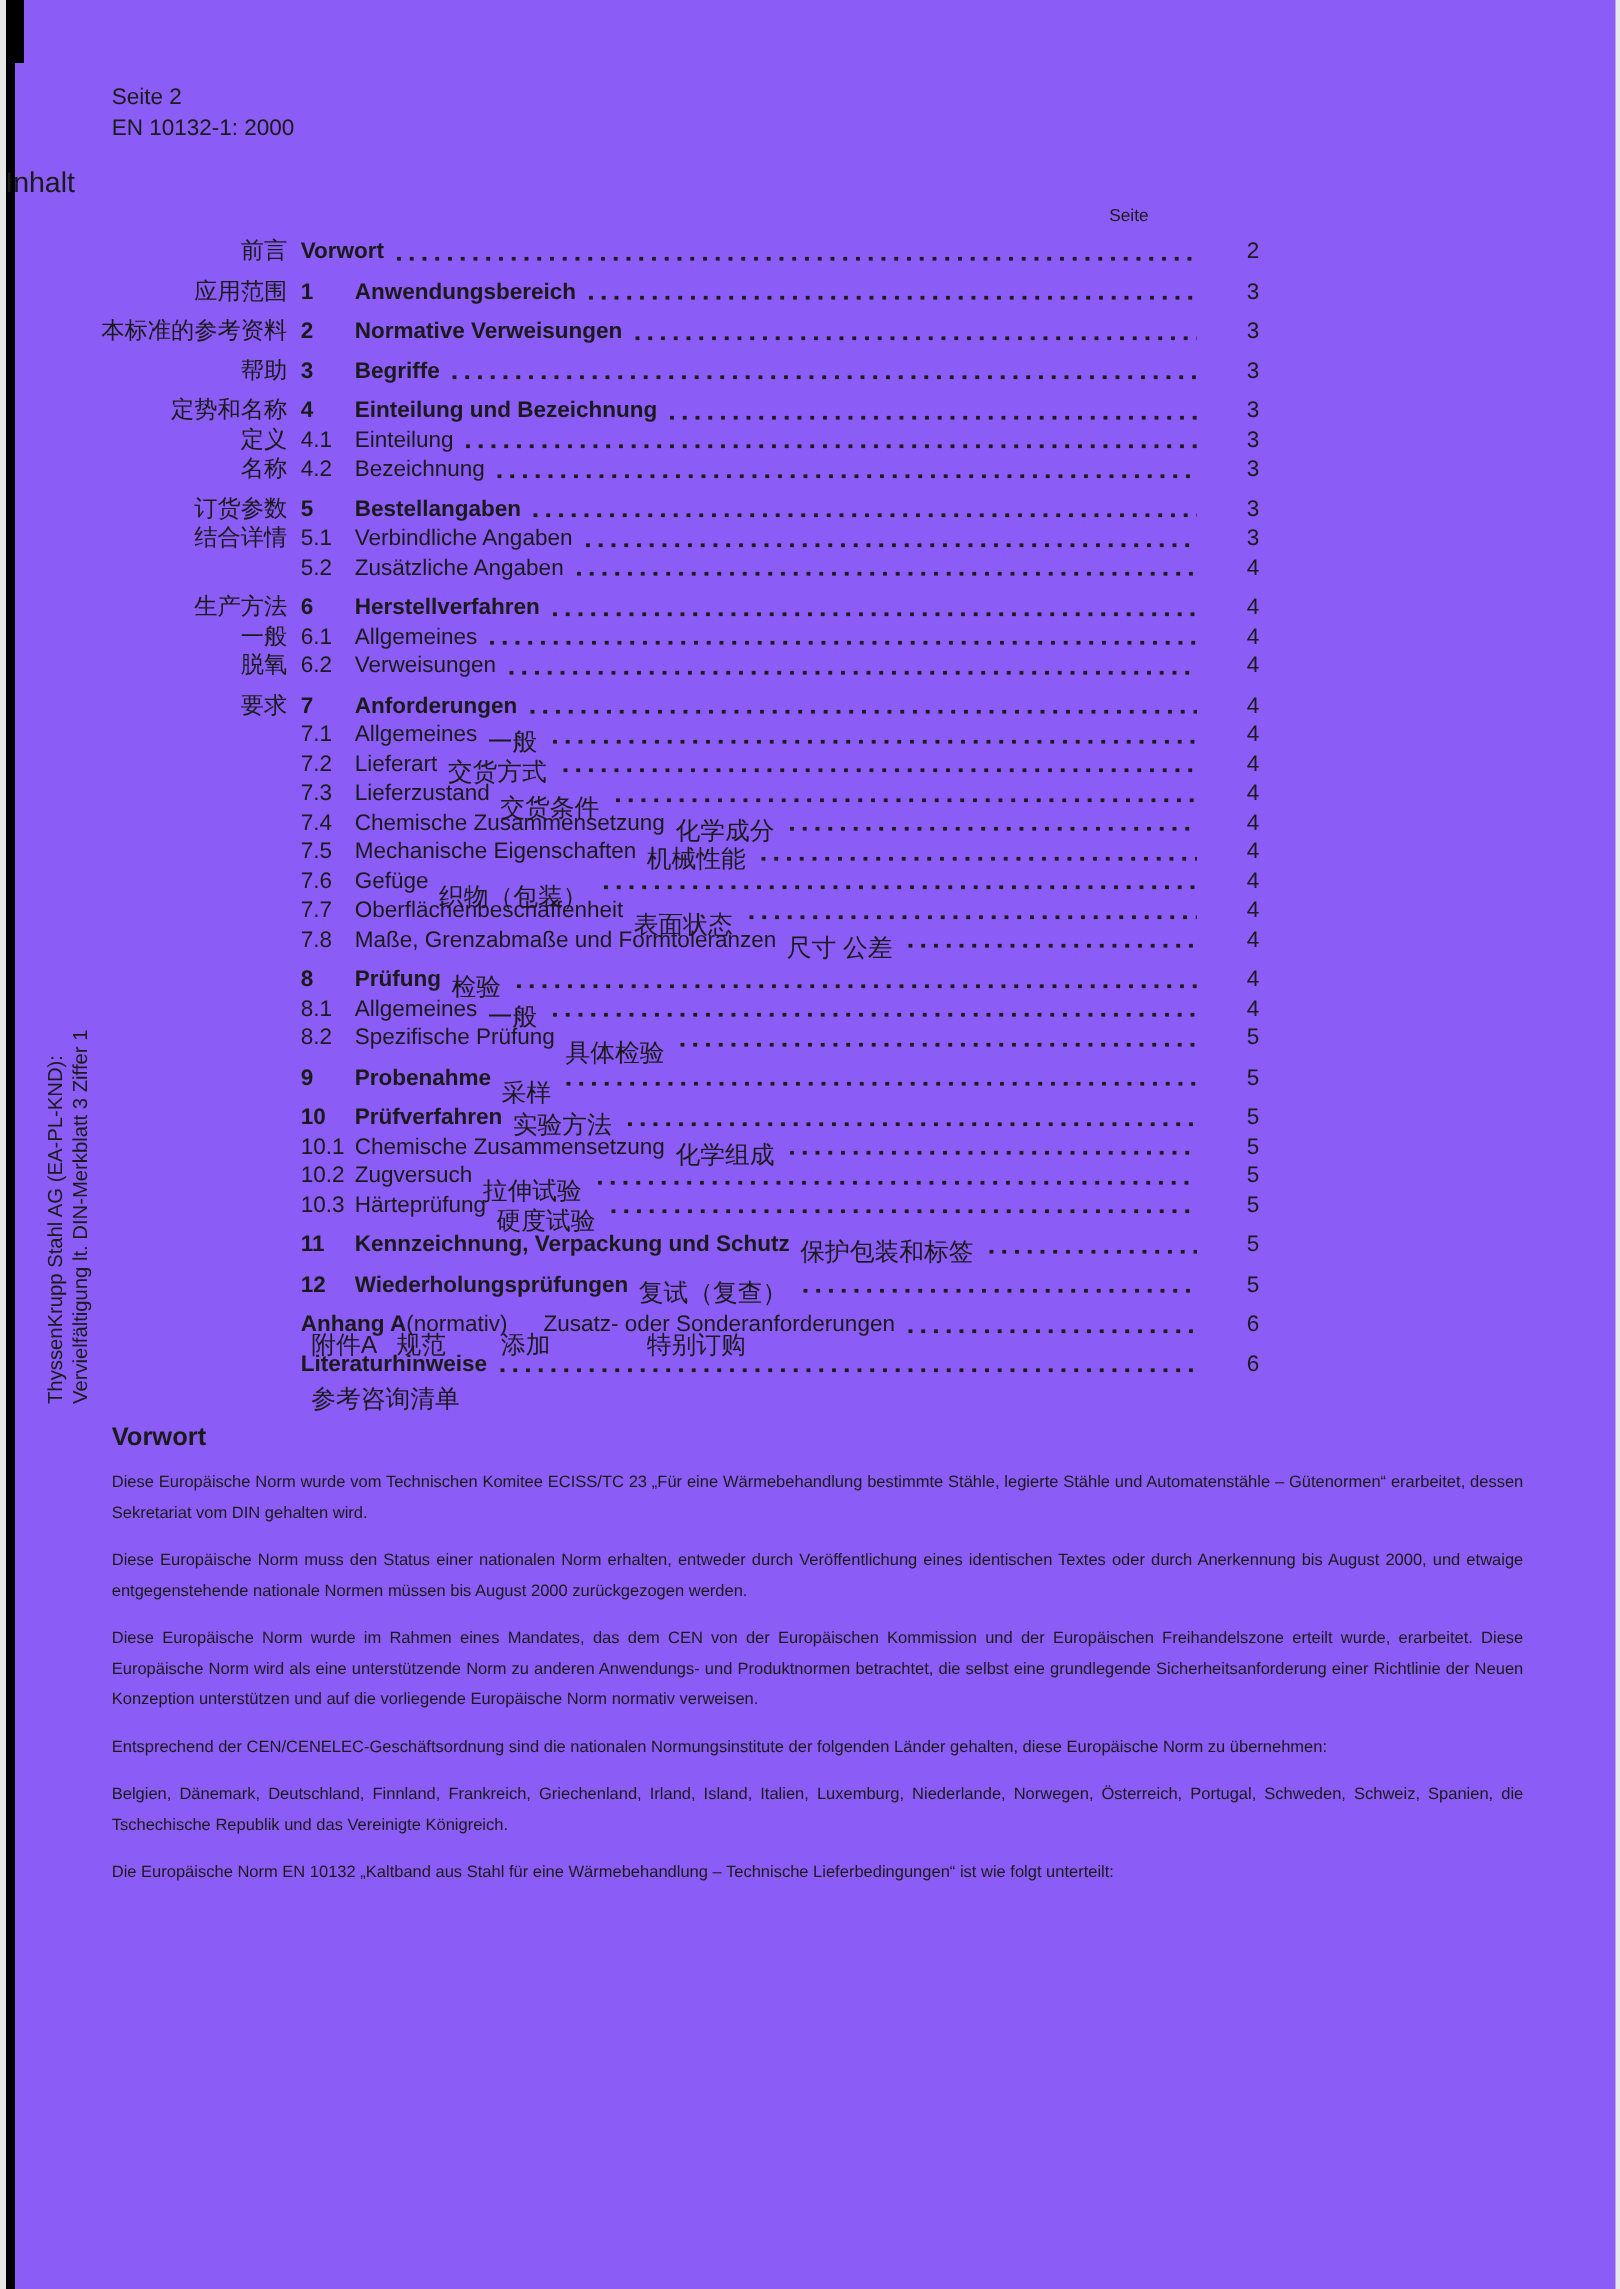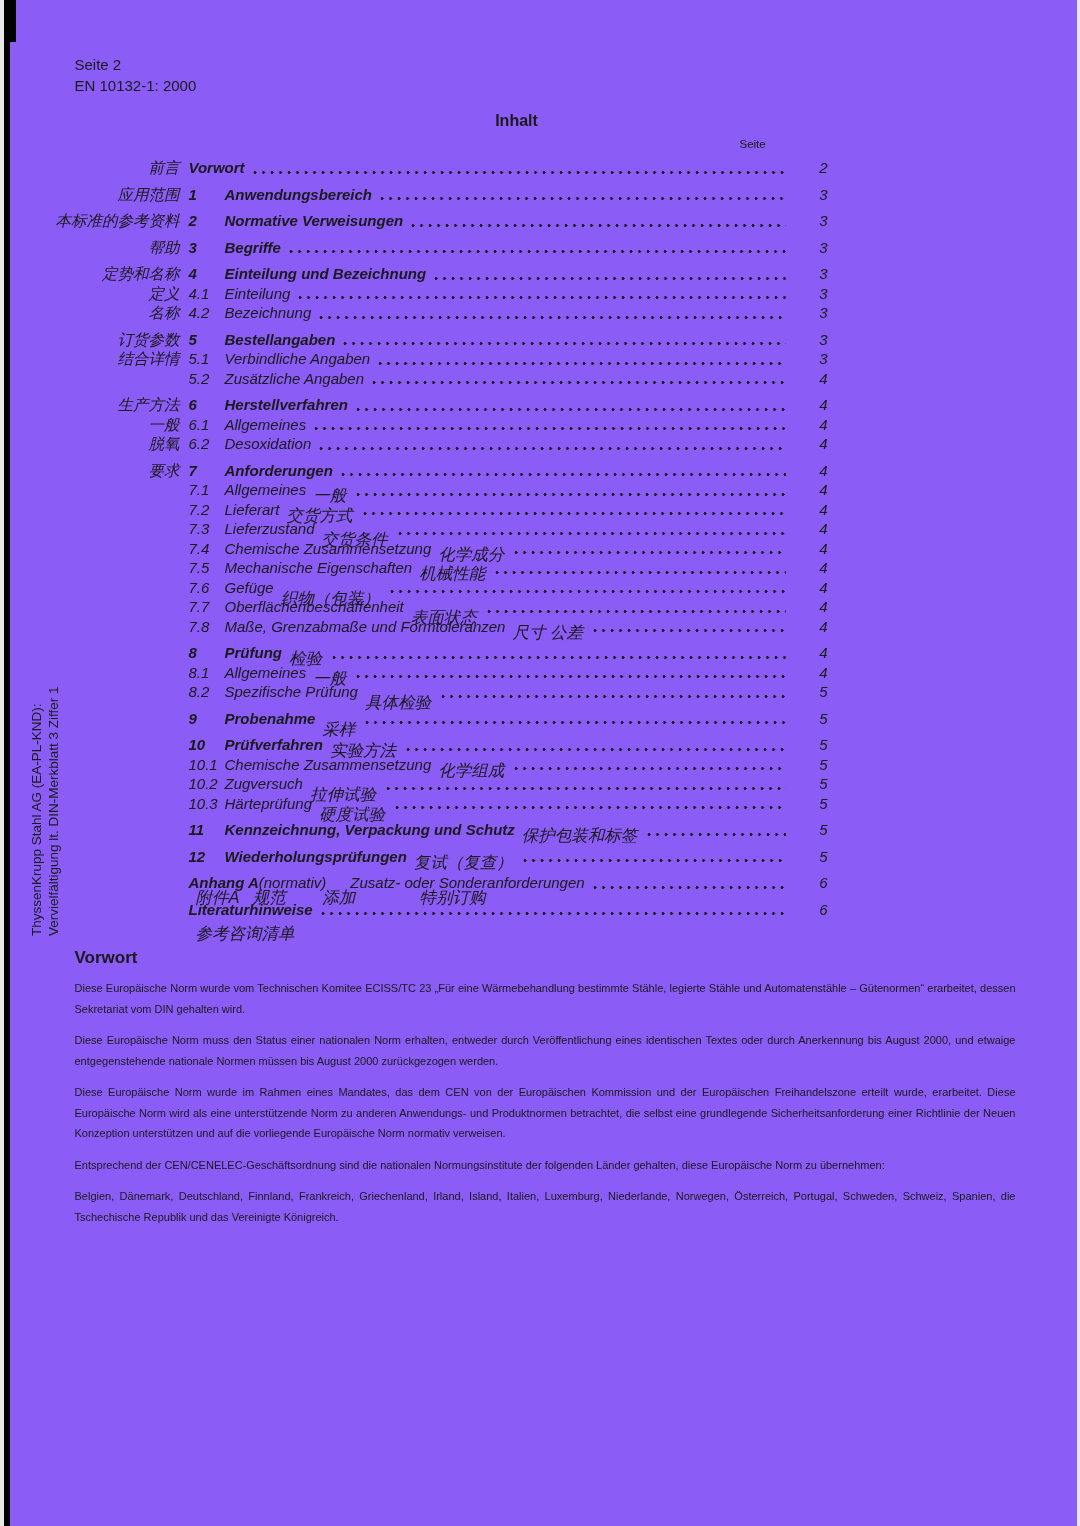--- a/index.html
+++ b/index.html
@@ -8,24 +8,24 @@
     background:#8b5cf6; overflow:hidden;
     font-family:"Liberation Sans", sans-serif; color:#1a1a1a;
   }
   
   .scan-left   { position:absolute; left:0; top:0; width:6px; height:1526px; background:#000; }
   .scan-corner { position:absolute; left:0; top:0; width:12px; height:42px; background:#000; }
   .scan-right  { position:absolute; left:1075px; top:0; width:3px; height:1482px; background:#141414; }
 
   .doc-header { position:absolute; left:71px; top:54px; font-size:15px; line-height:21px; white-space:pre; }
 
-  .inhalt-title { position:absolute; left:0; top:112px; width:1026px; text-align:center; font-size:16px; font-weight:bold; }
+  .inhalt-title { position:absolute; left:0; top:112px; width:1026px; font-size:19px; font-weight:normal; }
   .seite-col-label { position:absolute; left:736px; top:138px; width:100px; text-align:left; font-size:11.5px; }
 
-  .toc { position:absolute; left:24px; top:158px; width:800px;font-style:italic; }
+  .toc { position:absolute; left:36px; top:158px; width:800px; }
   .toc-row { display:flex; align-items:baseline; position:relative; line-height:19.5px; font-size:15px; }
   .toc-row.gap { margin-top:7px; }
   .note-left { flex:none; width:152px; padding-right:9px; text-align:right; font-size:15.5px; white-space:nowrap; }
   .num { flex:none; min-width:36px; }
   .toc-row.nb .num { font-weight:bold; }
   .num-suffix { flex:none; margin:0 24px 0 0; font-weight:normal;text-align:right; }
   .toc-row.lb .label { font-weight:bold; }
   .label { flex:none; white-space:nowrap; }
   .note-inline { flex:none; position:relative; top:6px; margin:0 2px 0 7px; font-size:16.5px; white-space:nowrap; }
   .note-inline.low { top:11px; }
@@ -175,21 +175,21 @@
       <span class="label">Allgemeines</span>
 
       <span class="leader"></span>
       <span class="page-num">4</span>
 
     </div>
       <div class="toc-row">
       <span class="note-left">脱氧</span>
       <span class="num">6.2</span>
 
-      <span class="label">Desoxidation</span>
+      <span class="label">Verweisungen</span>
 
       <span class="leader"></span>
       <span class="page-num">4</span>
 
     </div>
       <div class="toc-row gap nb lb">
       <span class="note-left">要求</span>
       <span class="num">7</span>
 
       <span class="label">Anforderungen</span>
@@ -402,15 +402,16 @@
   <div class="sidebar-stamp"><span>ThyssenKrupp Stahl AG (EA-PL-KND):</span><br><span>Vervielfältigung lt. DIN-Merkblatt 3 Ziffer 1</span></div>
 
   <div class="vorwort">
     <h2>Vorwort</h2>
     <div>
         <p>Diese Europäische Norm wurde vom Technischen Komitee ECISS/TC 23 „Für eine Wärmebehandlung bestimmte Stähle, legierte Stähle und Automatenstähle – Gütenormen“ erarbeitet, dessen Sekretariat vom DIN gehalten wird.</p>
         <p>Diese Europäische Norm muss den Status einer nationalen Norm erhalten, entweder durch Veröffentlichung eines identischen Textes oder durch Anerkennung bis August 2000, und etwaige entgegenstehende nationale Normen müssen bis August 2000 zurückgezogen werden.</p>
         <p>Diese Europäische Norm wurde im Rahmen eines Mandates, das dem CEN von der Europäischen Kommission und der Europäischen Freihandelszone erteilt wurde, erarbeitet. Diese Europäische Norm wird als eine unterstützende Norm zu anderen Anwendungs- und Produktnormen betrachtet, die selbst eine grundlegende Sicherheitsanforderung einer Richtlinie der Neuen Konzeption unterstützen und auf die vorliegende Europäische Norm normativ verweisen.</p>
         <p>Entsprechend der CEN/CENELEC-Geschäftsordnung sind die nationalen Normungsinstitute der folgenden Länder gehalten, diese Europäische Norm zu übernehmen:</p>
         <p>Belgien, Dänemark, Deutschland, Finnland, Frankreich, Griechenland, Irland, Island, Italien, Luxemburg, Niederlande, Norwegen, Österreich, Portugal, Schweden, Schweiz, Spanien, die Tschechische Republik und das Vereinigte Königreich.</p>
+        <p>Die Europäische Norm EN 10132 „Kaltband aus Stahl für eine Wärmebehandlung – Technische Lieferbedingungen“ ist wie folgt unterteilt:</p>
       </div>
   </div>
 </div>
 
 </body></html>

